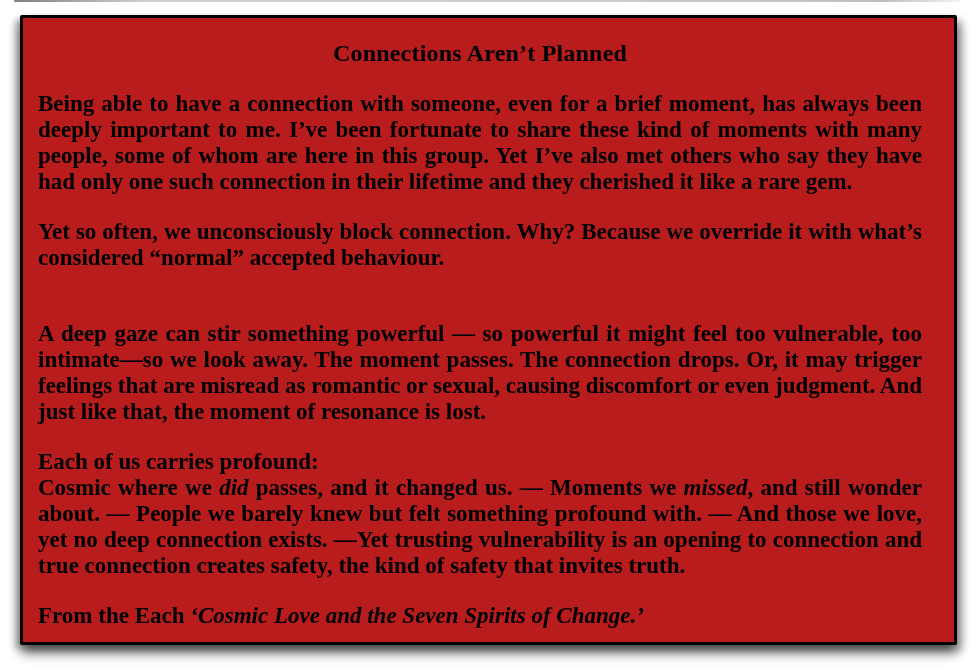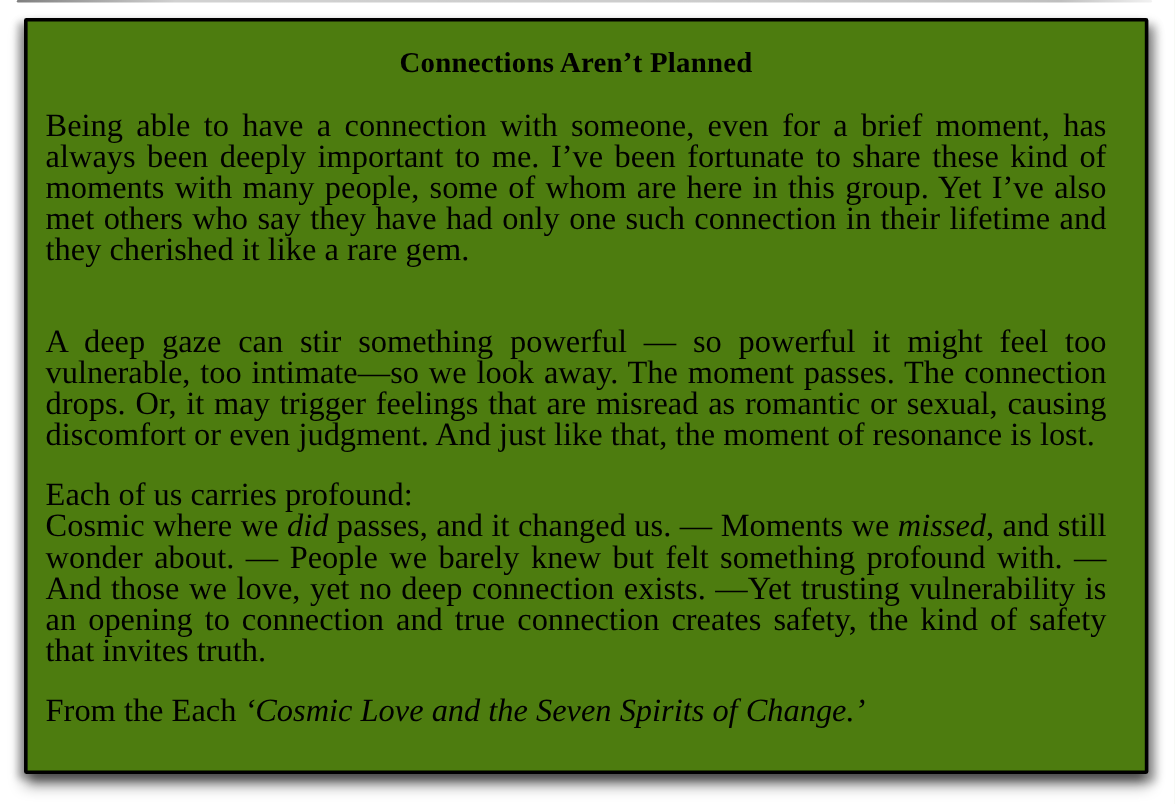--- a/index.html
+++ b/index.html
@@ -26,42 +26,43 @@
       rgba(0,0,0,0.20) 60%, rgba(0,0,0,0.25) 92%, rgba(0,0,0,0.05));
     border-radius: 1px;
   }
   .page {
     position: absolute;
     left: 20px;
     top: 15px;
     width: 937px;
     height: 630px;
     box-sizing: border-box;
-    background: #4d7c0f;
+    background: #b91c1c;
     border: 3px solid #000;
     border-radius: 2px;
     padding: 21px 32px 14px 15px;
     box-shadow:
       -5px 4px 6px rgba(0,0,0,0.28),
        5px 6px 8px rgba(0,0,0,0.33),
        0 9px 12px rgba(0,0,0,0.40);
   }
   .doc-title {
     margin: 0 0 20px 0;
     font-size: 24px;
     line-height: 28px;
     font-weight: bold;
     text-align: center;
     letter-spacing: 0.2px;
   }
   .doc-para {
     margin: 24px 0 0 0;
-    font-size: 27px;
+    font-size: 23px;
     line-height: 26px;
     text-align: justify;
+    font-weight: bold;
   }
   .doc-para.attribution {
     text-align: left;
   }
   em {
     font-style: italic;
     text-align: right;
   }
 </style>
 </head>
@@ -70,20 +71,23 @@
 <div class="photo-edge-artifact"></div>
 
 <div class="page">
 
   <h1 class="doc-title">Connections Aren’t Planned</h1>
 
   <p class="doc-para">
     <span>Being able to have a connection with someone, even for a brief moment, has always been deeply important to me. I’ve been fortunate to share these kind of moments with many people, some of whom are here in this group. Yet I’ve also met others who say they have had only one such connection in their lifetime and they cherished it like a rare gem.</span>
   </p>
 
+  <p class="doc-para">
+    <span>Yet so often, we unconsciously block connection. Why? Because we override it with what’s considered “normal” accepted behaviour.</span>
+  </p>
 
   <p class="doc-para">
     <br>
     <span>A deep gaze can stir something powerful — so powerful it might feel too vulnerable, too intimate—so we look away. The moment passes. The connection drops. Or, it may trigger feelings that are misread as romantic or sexual, causing discomfort or even judgment. And just like that, the moment of resonance is lost.</span>
   </p>
 
   <p class="doc-para">
     <span>Each of us carries profound:</span><br>
     <span>Cosmic where we </span><em>did</em><span> passes, and it changed us. — Moments we </span><em>missed</em><span>, and still wonder about. — People we barely knew but felt something profound with. — And those we love, yet no deep connection exists. —Yet trusting vulnerability is an opening to connection and true connection creates safety, the kind of safety that invites truth.</span>
   </p>

